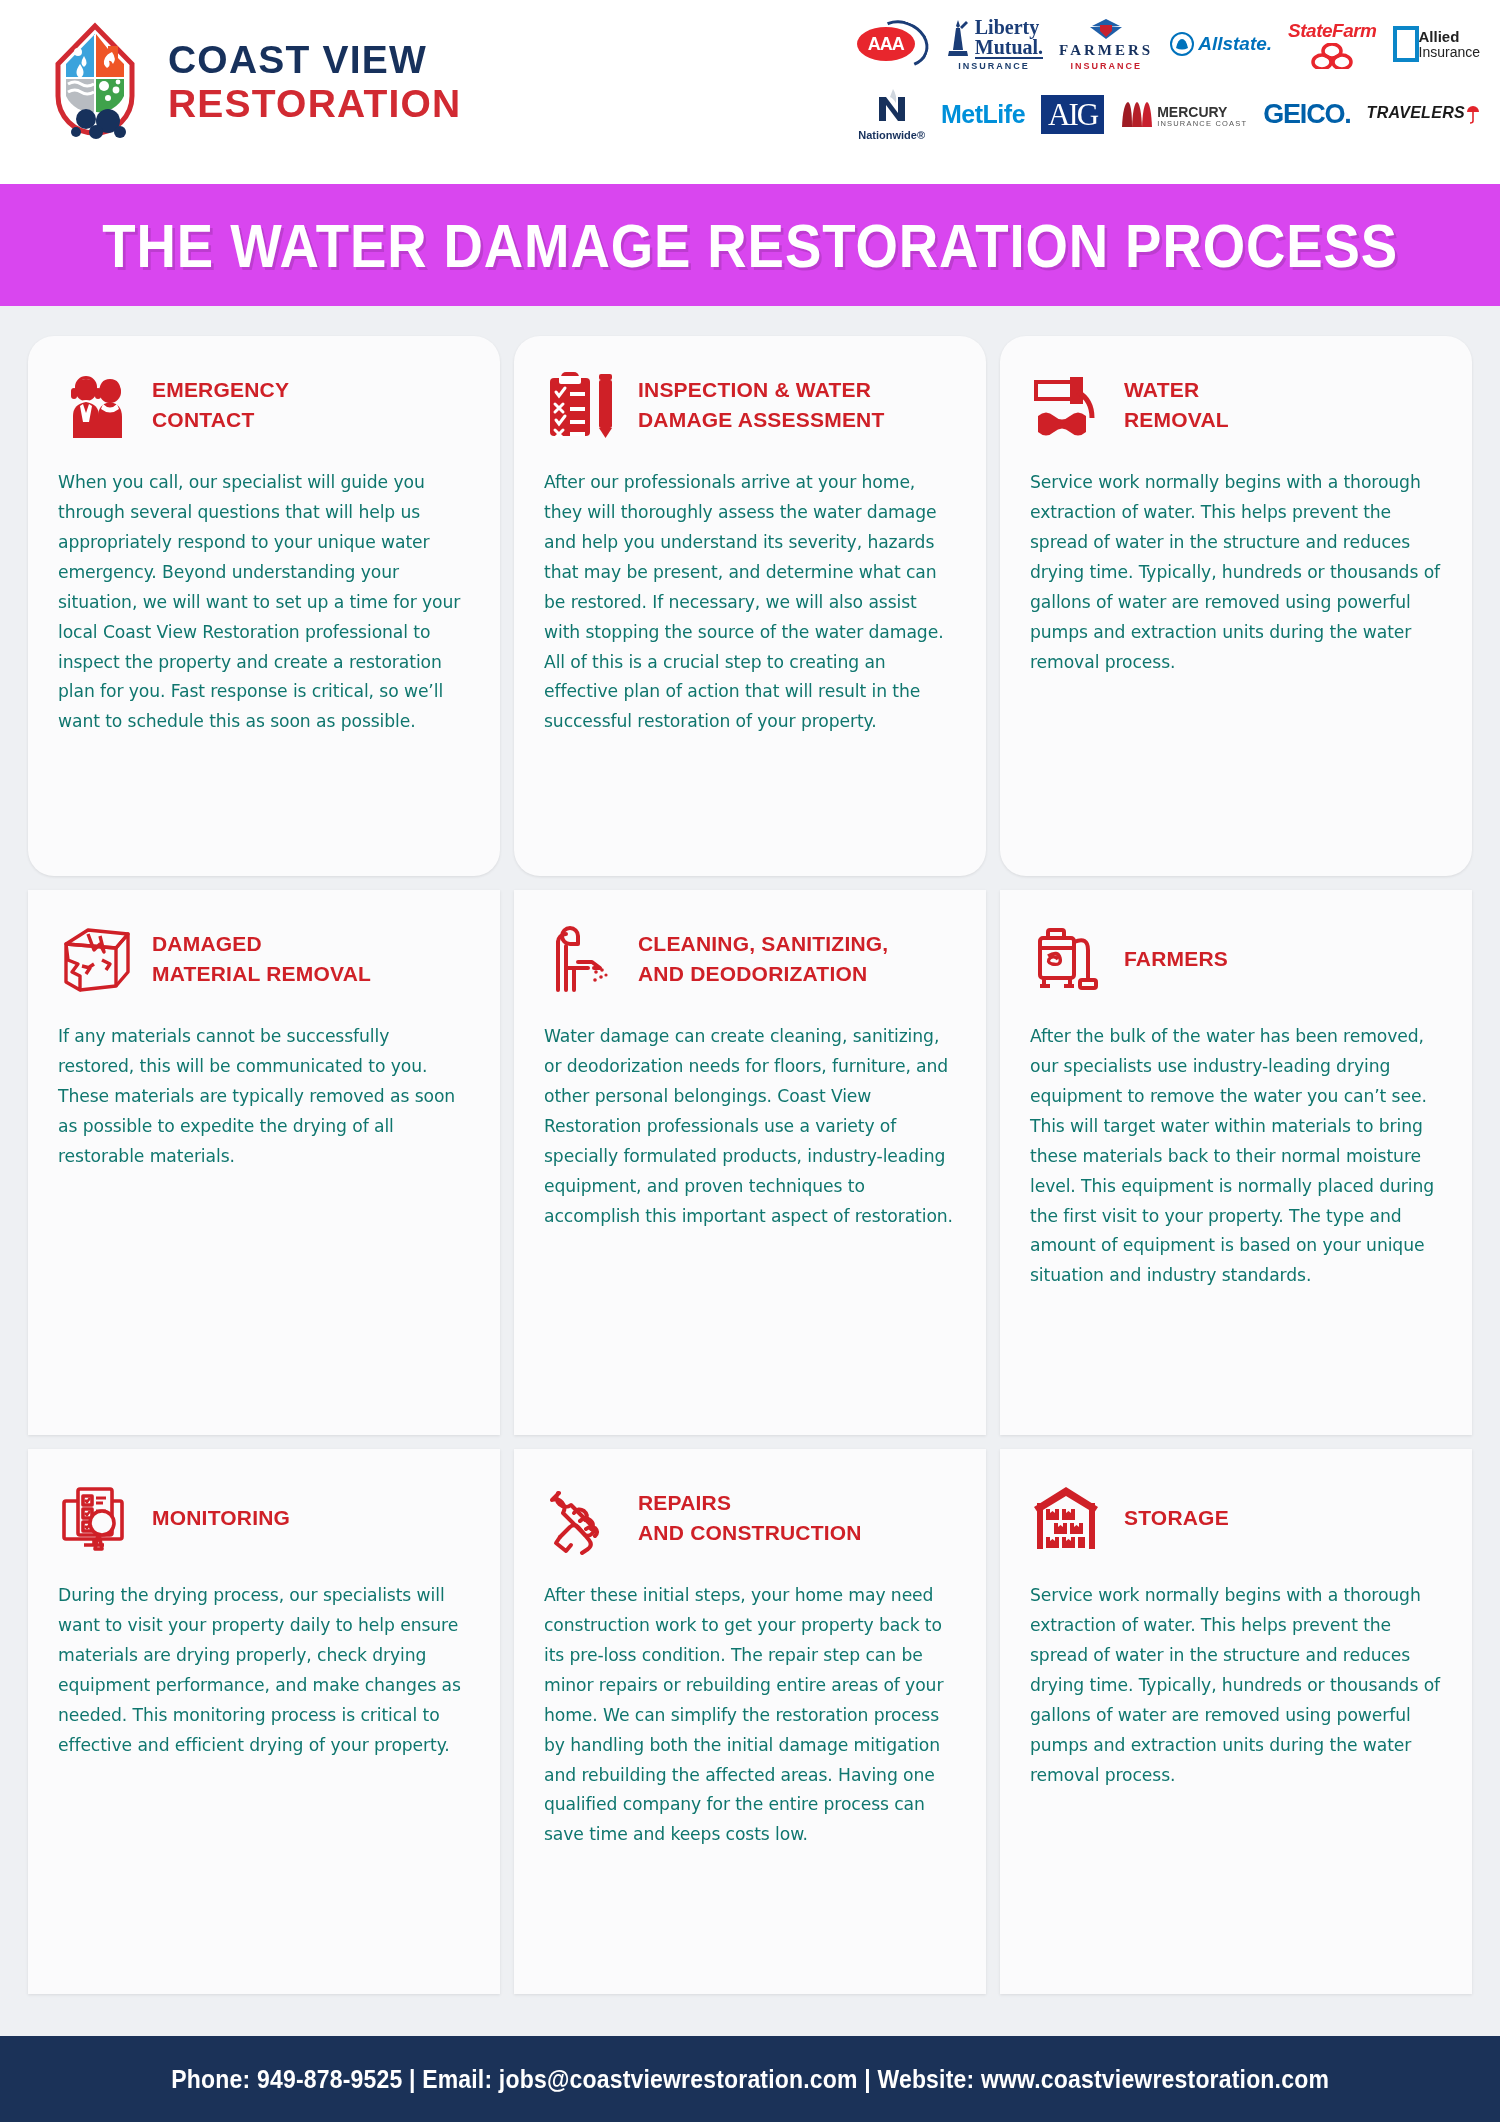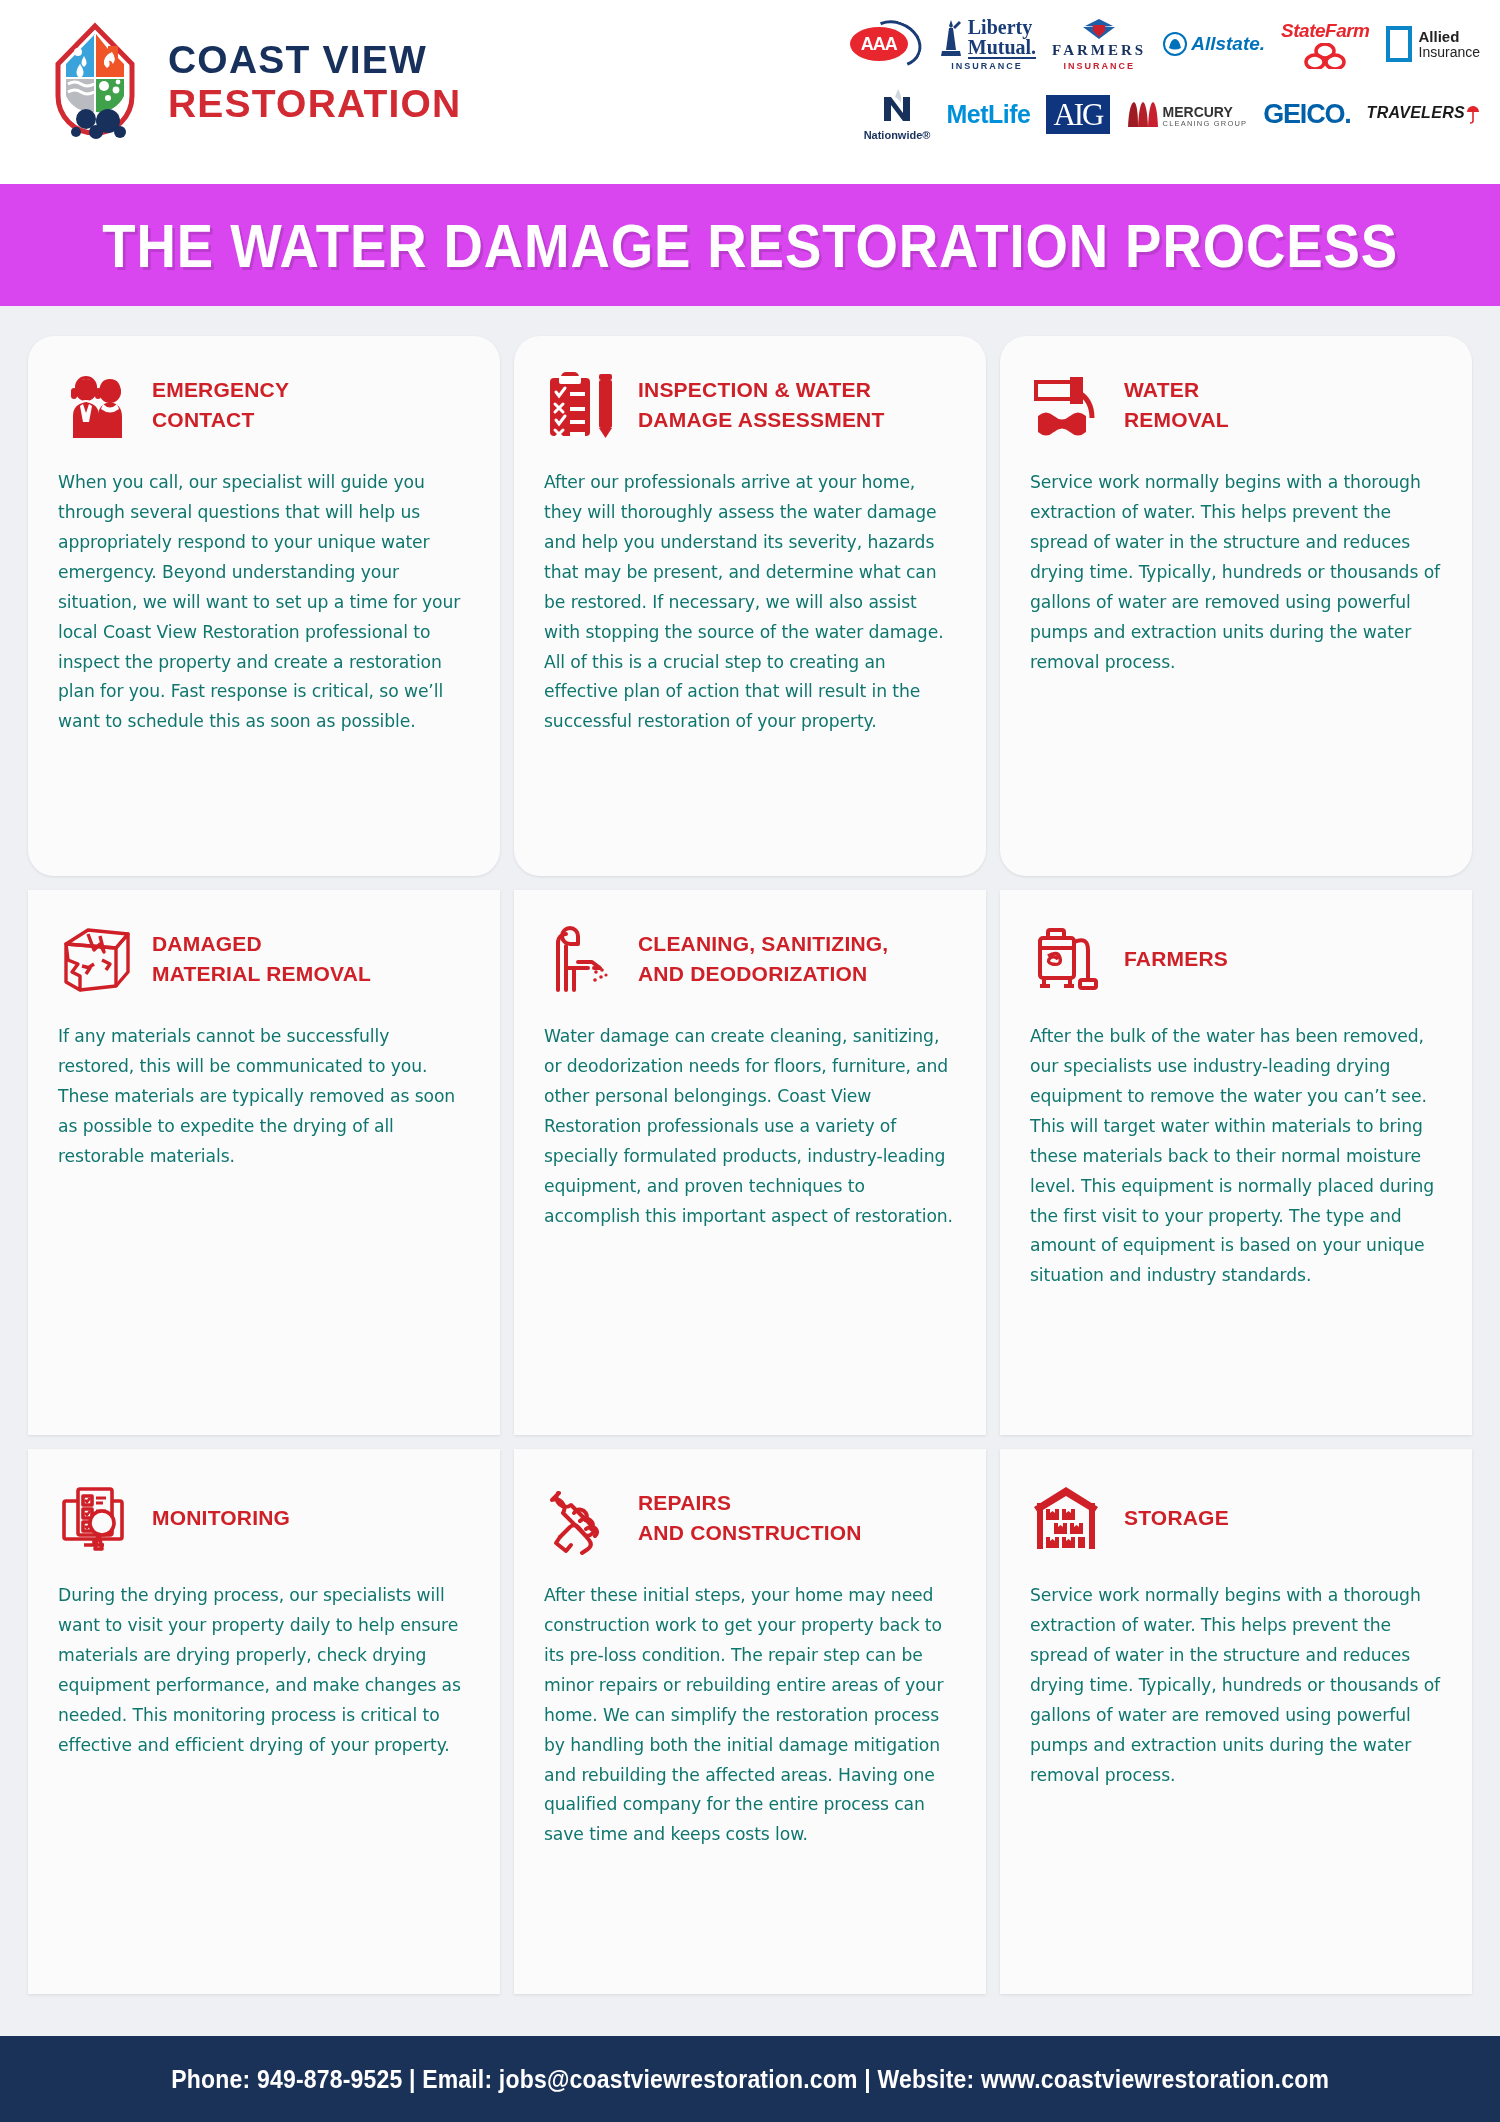--- a/index.html
+++ b/index.html
@@ -75,21 +75,21 @@
   
   .allstate { display: flex; align-items: center; gap: 3px; }
   .allstate-hands { width: 26px; height: 24px; }
   .allstate-word { font-size: 19px; font-weight: 700; color: #0072bc; font-style: italic; }
 
   
   .sf-word { font-size: 19px; font-weight: 700; color: #e8262d; font-style: italic; letter-spacing: -0.5px; }
   .sf-ovals { width: 46px; height: 26px; margin-top: 1px; }
 
   
-  .allied { display: flex; align-items: center; gap: 7px; }
+  .allied { display: flex; align-items: center; gap: 0; }
   .allied-box { width: 26px; height: 36px; border: 4px solid #0b86c8; background: #fff; }
   .allied-t1 { font-size: 15px; font-weight: 700; color: #222; line-height: 1.05; }
   .allied-t2 { font-size: 14px; font-weight: 400; color: #222; line-height: 1.05; }
 
   
   .nw-mark { width: 34px; height: 40px; }
   .nw-word { font-size: 11px; font-weight: 700; color: #17315c; margin-top: 2px; }
 
   
   .metlife-word { font-size: 25px; font-weight: 700; color: #0090da; letter-spacing: -0.5px; }
@@ -315,21 +315,21 @@
 
         <div class="logo">
           <div class="mercury">
             <svg class="mercury-m" viewBox="0 0 34 28">
               <path d="M2 27 Q3 4 8 2 Q12 4 12 27 Z" fill="#9e1b23"></path>
               <path d="M12 27 Q13 4 17 2 Q21 4 22 27 Z" fill="#b52028"></path>
               <path d="M22 27 Q23 4 27 2 Q31 4 32 27 Z" fill="#c8202e"></path>
             </svg>
             <span class="mercury-text">
               <div class="mercury-t1">MERCURY</div>
-              <div class="mercury-t2">CLEANING GROUP</div>
+              <div class="mercury-t2">INSURANCE COAST</div>
             </span>
           </div>
         </div>
 
         <div class="logo">
           <span class="geico-word">GEICO.</span>
         </div>
 
         <div class="logo">
           <div class="travelers">

